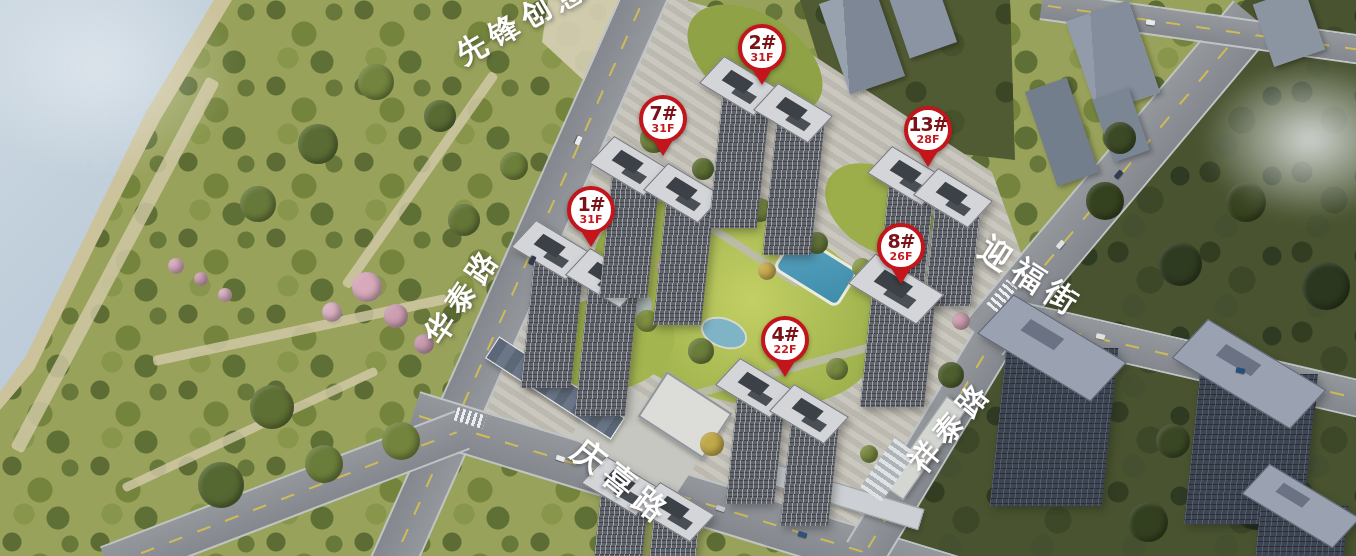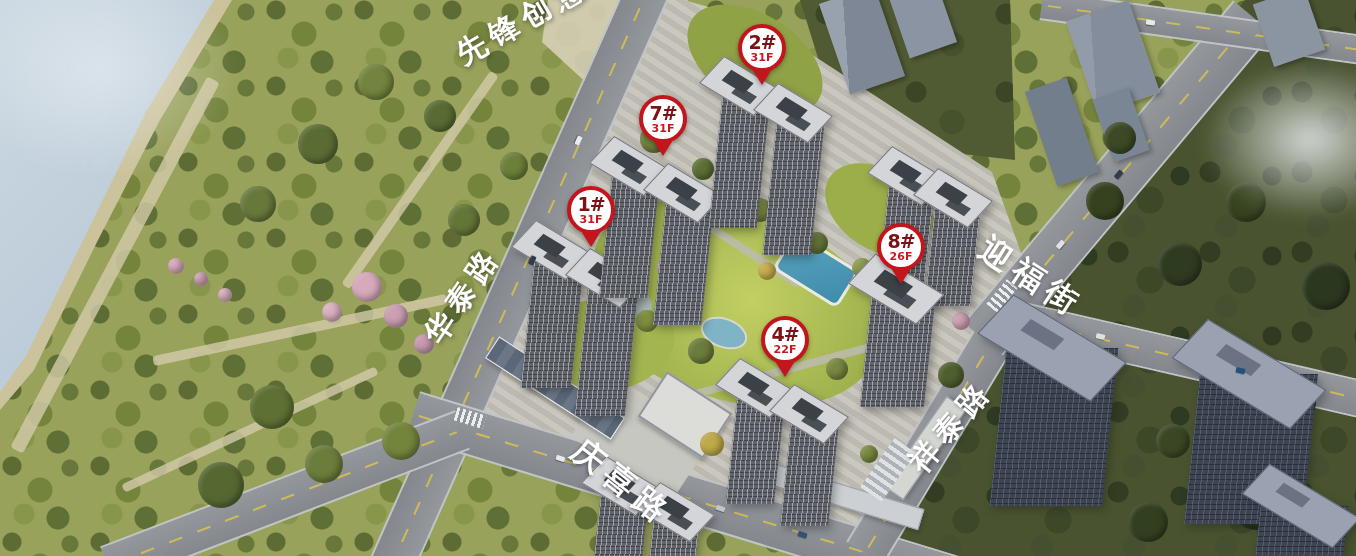--- a/index.html
+++ b/index.html
@@ -289,20 +289,27 @@
     </div>
     <div class="tail"></div>
   </div>
   <div class="marker" style="left:734px;top:24px">
     <div class="bubble">
       <div class="mnum">2#</div>
       <div class="mfloor">31F</div>
     </div>
     <div class="tail"></div>
   </div>
+  <div class="marker" style="left:900px;top:106px">
+    <div class="bubble">
+      <div class="mnum">13#</div>
+      <div class="mfloor">28F</div>
+    </div>
+    <div class="tail"></div>
+  </div>
   <div class="marker" style="left:873px;top:223px">
     <div class="bubble">
       <div class="mnum">8#</div>
       <div class="mfloor">26F</div>
     </div>
     <div class="tail"></div>
   </div>
   <div class="marker" style="left:757px;top:316px">
     <div class="bubble">
       <div class="mnum">4#</div>

